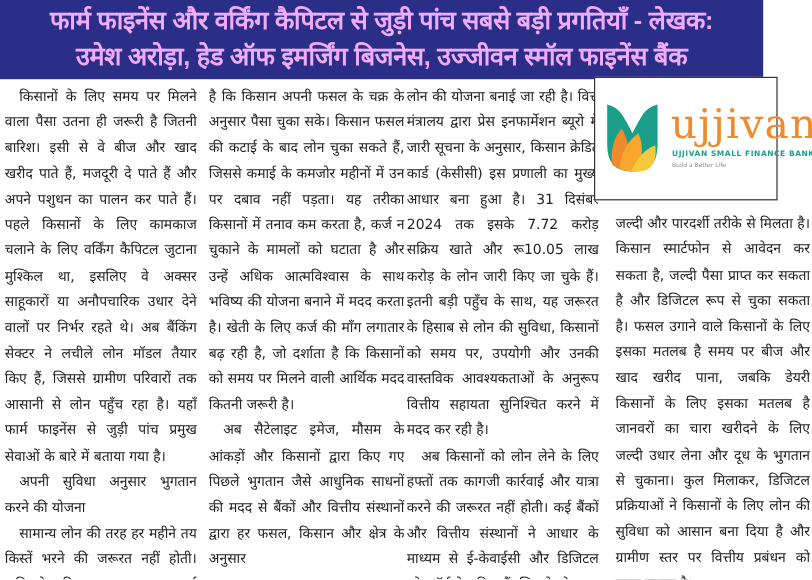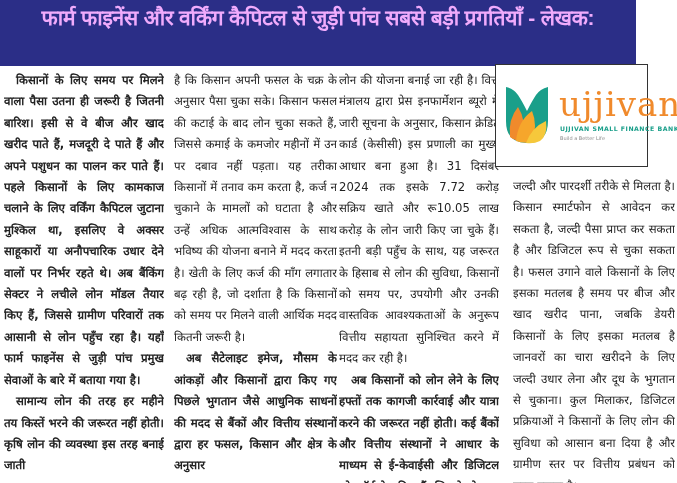--- a/index.html
+++ b/index.html
@@ -21,21 +21,21 @@
 
     .col {
       position: absolute; top: 70px;
       font-size: 11.6px;
       line-height: 21.4px;
       text-align: justify;
       color: #222;
       overflow: hidden;
     }
     .col p { margin: 0; }
-    .col p.indent { text-indent: 12px; font-weight: bold; }
+    .col p.indent { text-indent: 12px; }
     .col p.sub { text-indent: 12px; }
 
     .c1 { left: 4px; width: 160px; height: 413px; }
     .c2 { left: 174px; width: 163px; height: 413px; }
     .c3 { left: 339px; width: 160px; height: 413px; }
     .c4 { left: 513px; width: 162px; top: 176px; height: 307px; }
 
     .logo-box {
       position: absolute; left: 495px; top: 64px; width: 153px; height: 103px;
       border: 1.5px solid #333; background: #ffffff;
@@ -55,24 +55,26 @@
       position: absolute; left: 64px; top: 70px;
       font-family: "DejaVu Sans", sans-serif;
       font-size: 5px; color: #8c8c8c; white-space: nowrap;
     }
   </style>
 </head>
 <body>
 
 <div class="headline">
   <span class="line">फार्म फाइनेंस और वर्किंग कैपिटल से जुड़ी पांच सबसे बड़ी प्रगतियाँ - लेखक:</span>
+  <span class="line">उमेश अरोड़ा, हेड ऑफ इमर्जिंग बिजनेस, उज्जीवन स्मॉल फाइनेंस बैंक</span>
 </div>
 
 <div class="col c1">
   <p class="indent">किसानों के लिए समय पर मिलने वाला पैसा उतना ही जरूरी है जितनी बारिश। इसी से वे बीज और खाद खरीद पाते हैं, मजदूरी दे पाते हैं और अपने पशुधन का पालन कर पाते हैं। पहले किसानों के लिए कामकाज चलाने के लिए वर्किंग कैपिटल जुटाना मुश्किल था, इसलिए वे अक्सर साहूकारों या अनौपचारिक उधार देने वालों पर निर्भर रहते थे। अब बैंकिंग सेक्टर ने लचीले लोन मॉडल तैयार किए हैं, जिससे ग्रामीण परिवारों तक आसानी से लोन पहुँच रहा है। यहाँ फार्म फाइनेंस से जुड़ी पांच प्रमुख सेवाओं के बारे में बताया गया है।</p>
+  <p class="sub">अपनी सुविधा अनुसार भुगतान करने की योजना</p>
   <p class="indent">सामान्य लोन की तरह हर महीने तय किस्तें भरने की जरूरत नहीं होती। कृषि लोन की व्यवस्था इस तरह बनाई जाती</p>
 </div>
 
 <div class="col c2">
   <p>है कि किसान अपनी फसल के चक्र के अनुसार पैसा चुका सके। किसान फसल की कटाई के बाद लोन चुका सकते हैं, जिससे कमाई के कमजोर महीनों में उन पर दबाव नहीं पड़ता। यह तरीका किसानों में तनाव कम करता है, कर्ज न चुकाने के मामलों को घटाता है और उन्हें अधिक आत्मविश्वास के साथ भविष्य की योजना बनाने में मदद करता है। खेती के लिए कर्ज की माँग लगातार बढ़ रही है, जो दर्शाता है कि किसानों को समय पर मिलने वाली आर्थिक मदद कितनी जरूरी है।</p>
   <p class="indent">अब सैटेलाइट इमेज, मौसम के आंकड़ों और किसानों द्वारा किए गए पिछले भुगतान जैसे आधुनिक साधनों की मदद से बैंकों और वित्तीय संस्थानों द्वारा हर फसल, किसान और क्षेत्र के अनुसार</p>
 </div>
 
 <div class="col c3">
   <p>लोन की योजना बनाई जा रही है। वित्त मंत्रालय द्वारा प्रेस इनफार्मेशन ब्यूरो में जारी सूचना के अनुसार, किसान क्रेडिट कार्ड (केसीसी) इस प्रणाली का मुख्य आधार बना हुआ है। 31 दिसंबर 2024 तक इसके 7.72 करोड़ सक्रिय खाते और रू10.05 लाख करोड़ के लोन जारी किए जा चुके हैं। इतनी बड़ी पहुँच के साथ, यह जरूरत के हिसाब से लोन की सुविधा, किसानों को समय पर, उपयोगी और उनकी वास्तविक आवश्यकताओं के अनुरूप वित्तीय सहायता सुनिश्चित करने में मदद कर रही है।</p>

